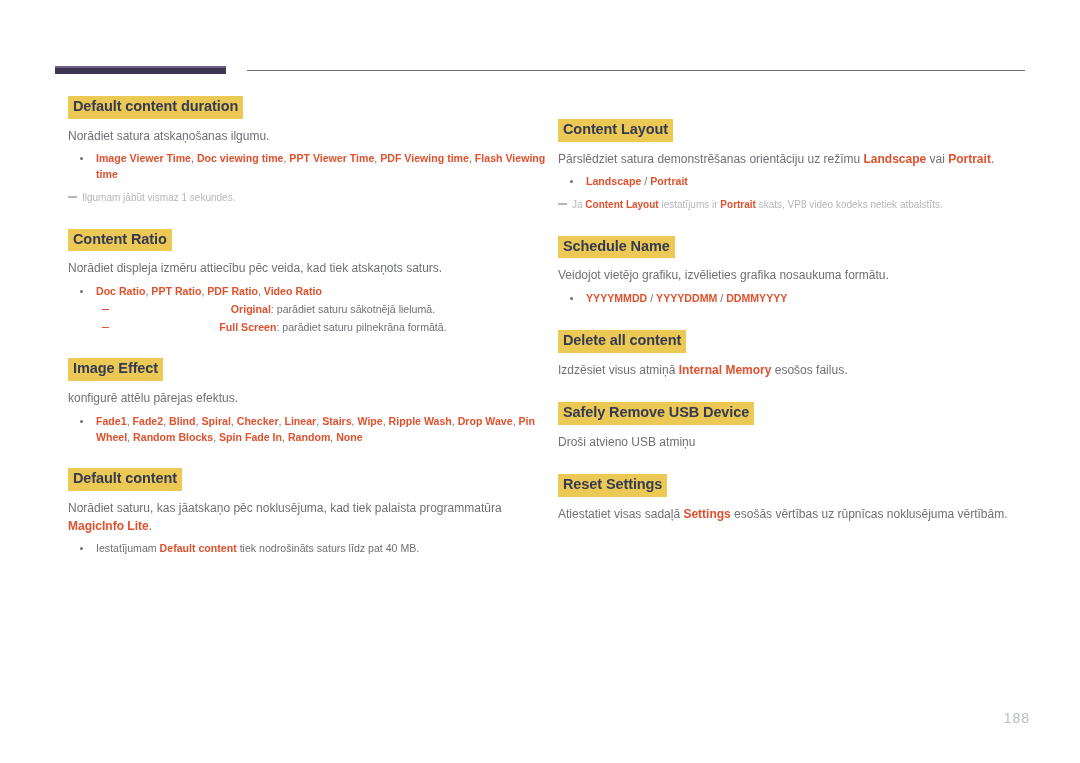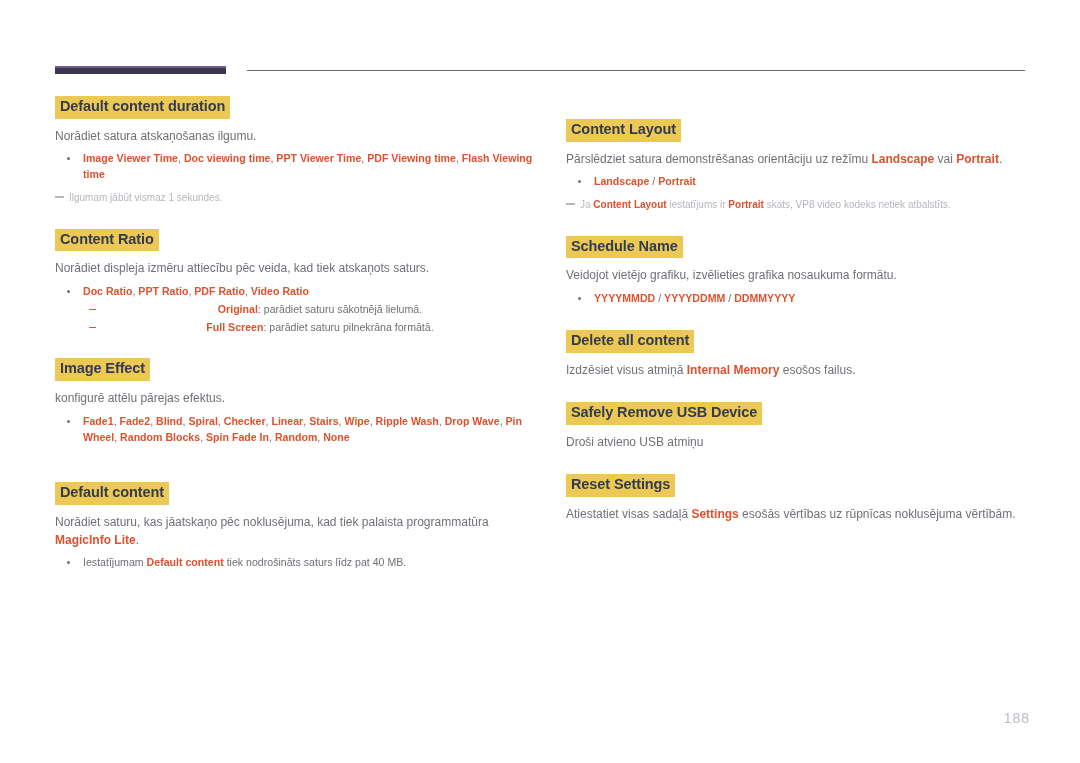--- a/index.html
+++ b/index.html
@@ -48,22 +48,22 @@
     left: 0;
     top: 0;
     width: 1080px;
     height: 763px;
   }
   .col {
     position: absolute;
     top: 96px;
     width: 480px;
   }
-  .col-left  { left: 55px; }
-  .col-right { left: 558px; margin-left: 8px; }
+  .col-left  { left: 68px; }
+  .col-right { left: 558px; }
 
   
   .section { margin-bottom: 0; }
 
   h2.sec-title {
     display: inline-block;
     margin: 0 0 0 0;
     padding: 1px 5px 3px 5px;
     background: #ecc954;
     color: #333a52;
@@ -174,21 +174,21 @@
         </ul><div class="note"><span class="note-dash"></span><span><span>Ilgumam jābūt vismaz 1 sekundes.</span></span></div></div>
       <div class="section" style="margin-top: 23px;"><h2 class="sec-title">Content Ratio</h2><p class="sec-desc">Norādiet displeja izmēru attiecību pēc veida, kad tiek atskaņots saturs.</p><ul class="bullets">
           <li><span class="dot"></span><span><span class="hl">Doc Ratio</span><span class="sep">, </span><span class="hl">PPT Ratio</span><span class="sep">, </span><span class="hl">PDF Ratio</span><span class="sep">, </span><span class="hl">Video Ratio</span></span><ul class="subbullets">
               <li><span class="dash"></span><span><span class="hl">Original</span><span class="sep">: parādiet saturu sākotnējā lielumā.</span></span></li>
               <li><span class="dash"></span><span><span class="hl">Full Screen</span><span class="sep">: parādiet saturu pilnekrāna formātā.</span></span></li>
             </ul></li>
         </ul></div>
       <div class="section" style="margin-top: 23px;"><h2 class="sec-title">Image Effect</h2><p class="sec-desc">konfigurē attēlu pārejas efektus.</p><ul class="bullets">
           <li><span class="dot"></span><span><span class="hl">Fade1</span><span class="sep">, </span><span class="hl">Fade2</span><span class="sep">, </span><span class="hl">Blind</span><span class="sep">, </span><span class="hl">Spiral</span><span class="sep">, </span><span class="hl">Checker</span><span class="sep">, </span><span class="hl">Linear</span><span class="sep">, </span><span class="hl">Stairs</span><span class="sep">, </span><span class="hl">Wipe</span><span class="sep">, </span><span class="hl">Ripple Wash</span><span class="sep">, </span><span class="hl">Drop Wave</span><span class="sep">, </span><span class="hl">Pin Wheel</span><span class="sep">, </span><span class="hl">Random Blocks</span><span class="sep">, </span><span class="hl">Spin Fade In</span><span class="sep">, </span><span class="hl">Random</span><span class="sep">, </span><span class="hl">None</span></span></li>
         </ul></div>
-      <div class="section" style="margin-top: 37px;"><h2 class="sec-title">Default content</h2><p class="sec-desc"><span class="sep">Norādiet saturu, kas jāatskaņo pēc noklusējuma, kad tiek palaista programmatūra </span><span class="hl">MagicInfo Lite</span><span class="sep">.</span></p><ul class="bullets">
+      <div class="section" style="margin-top: 23px;"><h2 class="sec-title">Default content</h2><p class="sec-desc"><span class="sep">Norādiet saturu, kas jāatskaņo pēc noklusējuma, kad tiek palaista programmatūra </span><span class="hl">MagicInfo Lite</span><span class="sep">.</span></p><ul class="bullets">
           <li><span class="dot"></span><span><span class="sep">Iestatījumam </span><span class="hl">Default content</span><span class="sep"> tiek nodrošināts saturs līdz pat 40 MB.</span></span></li>
         </ul></div>
     </div>
   <div class="col col-right">
       <div class="section" style="margin-top: 23px;"><h2 class="sec-title">Content Layout</h2><p class="sec-desc"><span class="sep">Pārslēdziet satura demonstrēšanas orientāciju uz režīmu </span><span class="hl">Landscape</span><span class="sep"> vai </span><span class="hl">Portrait</span><span class="sep">.</span></p><ul class="bullets">
           <li><span class="dot"></span><span><span class="hl">Landscape</span><span class="sep"> / </span><span class="hl">Portrait</span></span></li>
         </ul><div class="note"><span class="note-dash"></span><span><span>Ja </span><span style="color: rgb(224, 81, 46); font-weight: bold;">Content Layout</span><span> iestatījums ir </span><span style="color: rgb(224, 81, 46); font-weight: bold;">Portrait</span><span> skats, VP8 video kodeks netiek atbalstīts.</span></span></div></div>
       <div class="section" style="margin-top: 23px;"><h2 class="sec-title">Schedule Name</h2><p class="sec-desc">Veidojot vietējo grafiku, izvēlieties grafika nosaukuma formātu.</p><ul class="bullets">
           <li><span class="dot"></span><span><span class="hl">YYYYMMDD</span><span class="sep"> / </span><span class="hl">YYYYDDMM</span><span class="sep"> / </span><span class="hl">DDMMYYYY</span></span></li>
         </ul></div>

